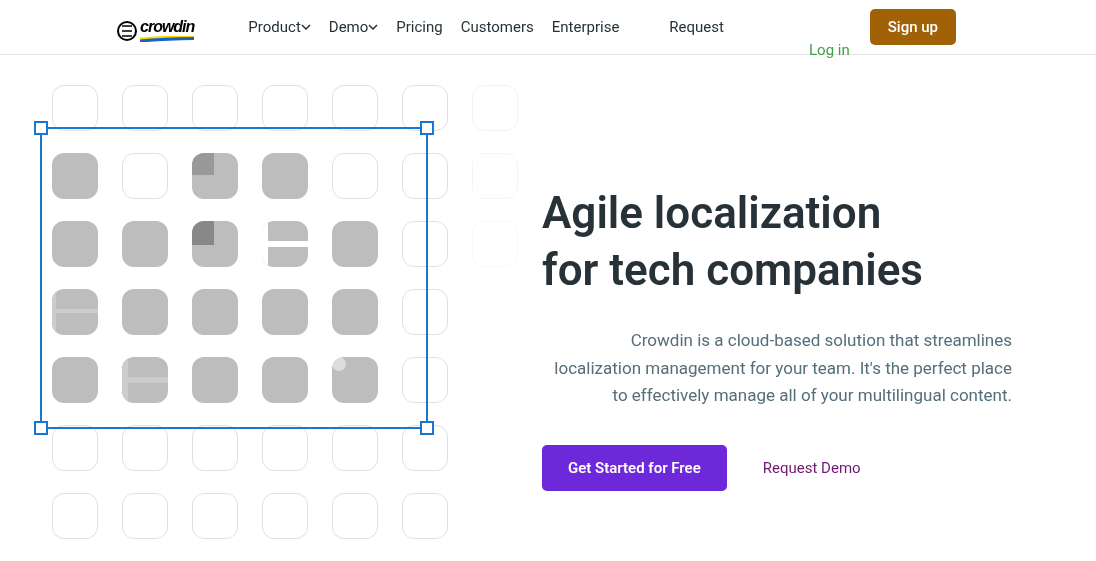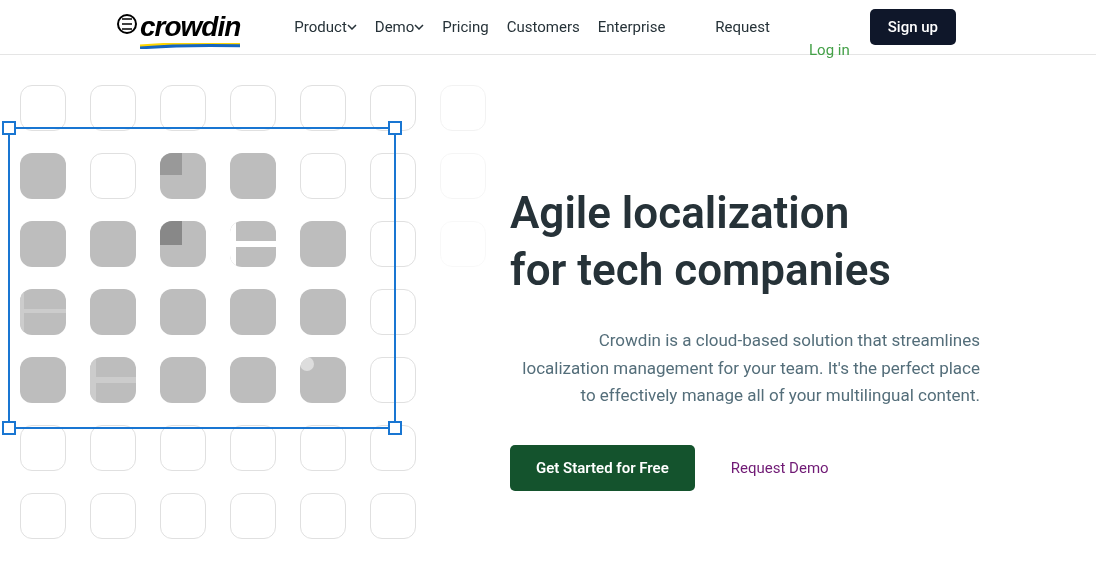--- a/index.html
+++ b/index.html
@@ -1,51 +1,51 @@
 <!DOCTYPE html>
 <html><head>
 <meta charset="utf-8">
 <style>
   * { margin: 0; padding: 0; box-sizing: border-box; }
   body { font-family: -apple-system, BlinkMacSystemFont, 'Segoe UI', Roboto, sans-serif; color: #263238; background: #fff; width: 1096px; height: 561px; overflow: hidden; position: relative; }
   
   .header { height: 55px; display: flex; align-items: center; padding: 0 140px; border-bottom: 1px solid #e5e5e5; }
   .logo { display: flex; align-items: center; margin-right: 30px; }
-  .logo-text { font-family: Arial, sans-serif; font-style: italic; font-weight: 900; font-size: 28px; letter-spacing: -1px; color: #000; position: relative; }
+  .logo-text { font-family: Arial, sans-serif; font-style: italic; font-weight: 900; font-size: 16px; letter-spacing: -1px; color: #000; position: relative; }
   .logo-swoosh { position: absolute; bottom: -6px; left: 0; width: 100%; height: 6px; }
   
   .nav { display: flex; align-items: center; gap: 18px; }
   .nav-item { color: #263238; font-size: 15px; cursor: pointer; display: flex; align-items: center; }
   .chevron { width: 10px; height: 6px; }
   
   .spacer { flex: 1; }
   .login { color: #43a047; font-size: 15px; margin-right: 20px; cursor: pointer; margin-top: 46px; }
-  .signup { background: #0f172a; color: #fff; padding: 9px 18px; border-radius: 5px; font-size: 15px; font-weight: 500; cursor: pointer; }
-  
-  .hero { display: flex; padding-top: 30px; }
+  .signup { background: #a16207; color: #fff; padding: 9px 18px; border-radius: 5px; font-size: 15px; font-weight: 500; cursor: pointer; }
+  
+  .hero { display: flex; padding-top: 30px; padding-left: 32px; }
   .hero-left { width: 480px; position: relative; padding-left: 0; }
   .hero-right { flex: 1; padding: 100px 80px 0 30px; }
   
   .tile-grid { position: relative; padding-left: 20px; }
   .tile-row { display: flex; gap: 24px; margin-bottom: 22px; }
   .tile { width: 46px; height: 46px; border: 1.5px solid #e0e0e0; border-radius: 12px; background: #fff; flex-shrink: 0; }
   .tile.flag { border: none; background: #bdbdbd; position: relative; overflow: hidden; }
   .tile.flag::after { content:''; position:absolute; inset:0; border-radius:12px; }
   
   .selection-box { position: absolute; top: 42px; left: 8px; width: 388px; height: 302px; border: 2px solid #1976d2; }
   .handle { position: absolute; width: 14px; height: 14px; background: #fff; border: 2px solid #1976d2; }
   .handle.tl { top: -8px; left: -8px; }
   .handle.tr { top: -8px; right: -8px; }
   .handle.bl { bottom: -8px; left: -8px; }
   .handle.br { bottom: -8px; right: -8px; }
   
   .hero-title { font-size: 44px; font-weight: 600; line-height: 1.3; color: #263238; margin-bottom: 28px; }
   .hero-desc { font-size: 17px; line-height: 1.6; color: #546e7a; margin-bottom: 36px; max-width: 470px; text-align: right; }
   .cta-row { display: flex; align-items: center; gap: 36px; }
-  .cta-primary { background: #14532d; color: #fff; padding: 14px 26px; border-radius: 5px; font-size: 15px; font-weight: 600; cursor: pointer; }
+  .cta-primary { background: #6d28d9; color: #fff; padding: 14px 26px; border-radius: 5px; font-size: 15px; font-weight: 600; cursor: pointer; }
   .cta-link { color: #701a75; font-size: 15px; cursor: pointer; }
   
   
   .f1 { background: linear-gradient(#ccc 33%, #fff 33% 66%, #ccc 66%); }
   .f3 { background: repeating-linear-gradient(#aaa 0 5px, #fff 5px 10px); position:relative; }
   .f3::before { content:''; position:absolute; top:0; left:0; width:22px; height:22px; background:#999; }
   .f4 { background: linear-gradient(#ccc 50%, #fff 50%); }
   .f5 { background: linear-gradient(135deg, #aaa 50%, #fff 50%); }
   .f6 { background: #bbb; }
   .f7 { background: repeating-linear-gradient(#aaa 0 4px, #fff 4px 7px); position:relative;}

